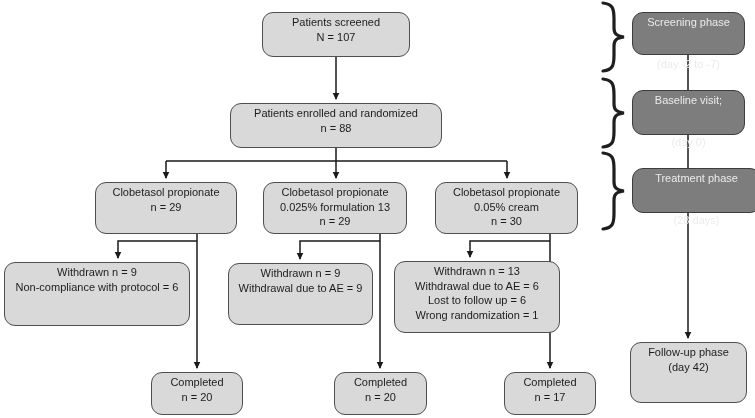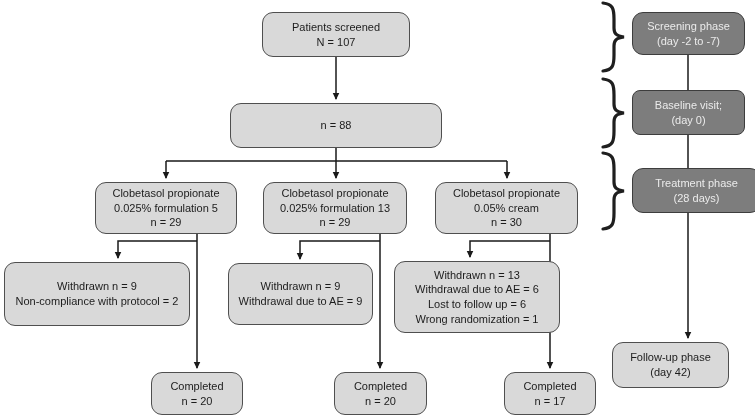--- a/index.html
+++ b/index.html
@@ -4,25 +4,25 @@
 <style>
   html,body{margin:0;padding:0;background:#ffffff;}
   .stage{
     position:relative;width:755px;height:418px;background:#ffffff;
     font-family:"Liberation Sans","DejaVu Sans",sans-serif;
     overflow:hidden;
   }
   .node{
     position:absolute;box-sizing:border-box;
     background:#d9d9d9;border:1.3px solid #4f4f4f;border-radius:11px;
-    display:flex;flex-direction:column;justify-content:center;align-items:center;
+    display:flex;flex-direction:column;align-items:center;
     text-align:center;color:#1c1c1c;font-size:11px;line-height:1.32;
     padding:2px 4px;
   }
-  .node.dark{background:#7d7d7d;border-color:#3d3d3d;color:#ebebeb;}
+  .node.dark{background:#7d7d7d;border-color:#3d3d3d;color:#ebebeb;gap:27px;}
   .ln{white-space:nowrap;}
   svg.overlay{position:absolute;left:0;top:0;pointer-events:none;}
 </style>
 </head>
 <body>
 
 <div class="stage">
 
   <svg class="overlay" width="755" height="418" viewBox="0 0 755 418">
     <defs>
@@ -58,44 +58,44 @@
       <path d="M603,153 C613,154 614,159 614,169 L614,182 C614,187.5 616,190 624,191 C616,192 614,194.5 614,200 L614,213 C614,223 613,228 603,229"></path>
     </g>
   </svg>
 
   <div class="node" style="left:262px;top:12px;width:148px;height:45px;">
     <div class="ln">Patients screened</div>
     <div class="ln">N = 107</div>
   </div>
 
   <div class="node" style="left:230px;top:103px;width:212px;height:45px;">
+    <div class="ln">Patients enrolled and randomized</div>
     <div class="ln">n = 88</div>
   </div>
 
   <div class="node" style="left:95px;top:182px;width:142px;height:52px;">
     <div class="ln">Clobetasol propionate</div>
-    <div class="ln">0.025% formulation 5</div>
     <div class="ln">n = 29</div>
   </div>
 
   <div class="node" style="left:263px;top:182px;width:144px;height:52px;">
     <div class="ln">Clobetasol propionate</div>
     <div class="ln">0.025% formulation 13</div>
     <div class="ln">n = 29</div>
   </div>
 
   <div class="node" style="left:435px;top:182px;width:143px;height:52px;">
     <div class="ln">Clobetasol propionate</div>
     <div class="ln">0.05% cream</div>
     <div class="ln">n = 30</div>
   </div>
 
   <div class="node" style="left:4px;top:262px;width:186px;height:64px;">
     <div class="ln">Withdrawn n = 9</div>
-    <div class="ln">Non-compliance with protocol = 2</div>
+    <div class="ln">Non-compliance with protocol = 6</div>
   </div>
 
   <div class="node" style="left:228px;top:263px;width:145px;height:62px;">
     <div class="ln">Withdrawn n = 9</div>
     <div class="ln">Withdrawal due to AE = 9</div>
   </div>
 
   <div class="node" style="left:394px;top:261px;width:166px;height:72px;">
     <div class="ln">Withdrawn n = 13</div>
     <div class="ln">Withdrawal due to AE = 6</div>
@@ -116,28 +116,28 @@
   <div class="node" style="left:504px;top:372px;width:92px;height:43px;">
     <div class="ln">Completed</div>
     <div class="ln">n = 17</div>
   </div>
 
   <div class="node dark" style="left:632px;top:12px;width:113px;height:43px;">
     <div class="ln">Screening phase</div>
     <div class="ln">(day -2 to -7)</div>
   </div>
 
-  <div class="node dark" style="left:632px;top:90px;width:113px;height:45px;border-radius:8px;">
+  <div class="node dark" style="left:632px;top:90px;width:113px;height:45px;">
     <div class="ln">Baseline visit;</div>
     <div class="ln">(day 0)</div>
   </div>
 
   <div class="node dark" style="left:632px;top:168px;width:129px;height:45px;">
     <div class="ln">Treatment phase</div>
     <div class="ln">(28 days)</div>
   </div>
 
-  <div class="node" style="left:612px;top:342px;width:117px;height:46px;">
+  <div class="node" style="left:630px;top:342px;width:117px;height:61px;">
     <div class="ln">Follow-up phase</div>
     <div class="ln">(day 42)</div>
   </div>
 
 </div>
 
 </body></html>

